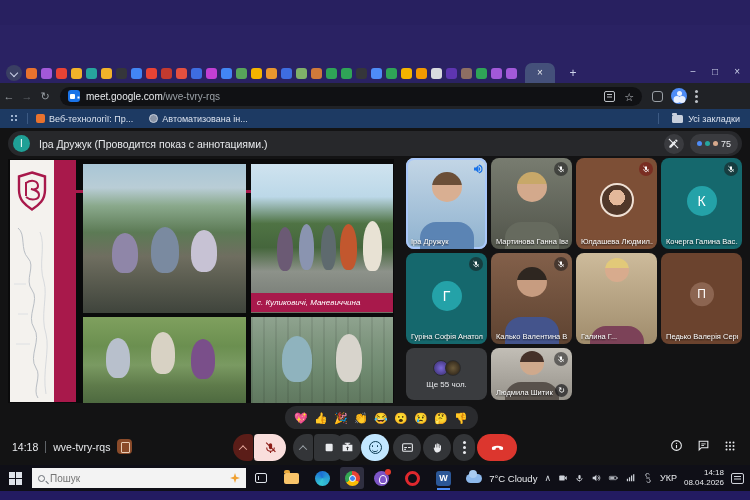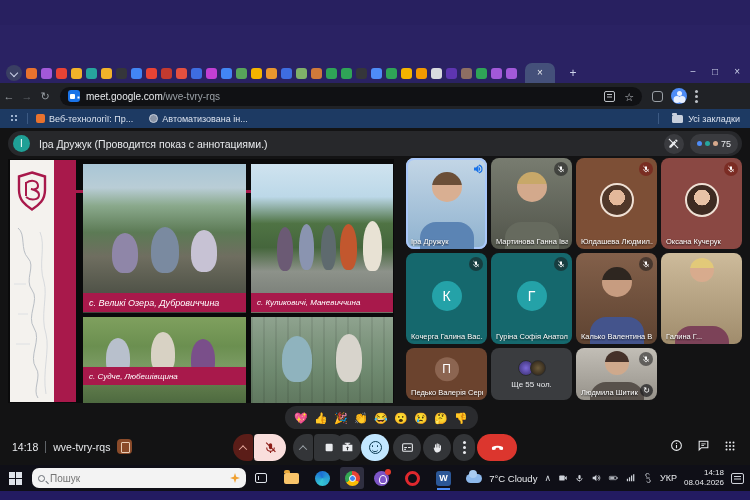--- a/index.html
+++ b/index.html
@@ -121,21 +121,21 @@
   .smiley::before{content:"";position:absolute;left:2.2px;top:3px;width:1.8px;height:1.8px;border-radius:50%;background:#0b3a52;box-shadow:5px 0 0 #0b3a52;}
   .smiley::after{content:"";position:absolute;left:2.5px;top:6px;width:6px;height:3px;border-bottom:1.4px solid #0b3a52;border-radius:0 0 6px 6px;}
   .moredots{width:3px;height:3px;border-radius:50%;background:#e8eaed;box-shadow:0 5px 0 #e8eaed,0 -5px 0 #e8eaed;}
   .endcall{position:absolute;left:477px;top:4px;width:40px;height:27px;border-radius:14px;display:flex;align-items:center;justify-content:center;}
   .fright{position:absolute;right:14px;top:9px;display:flex;gap:14px;align-items:center;}
 
   
   .taskbar{position:absolute;top:440px;left:0;right:0;height:26px;background:#0f0f17;display:flex;align-items:center;}
   .start4{width:13px;height:13px;margin:0 10px 0 9px;display:grid;grid-template-columns:6px 6px;grid-template-rows:6px 6px;gap:1px;}
   .start4 b{background:#dfe3ea;}
-  .searchbox{width:214px;height:20px;background:#f3f3f3;display:flex;align-items:center;padding:0 6px;gap:5px;border-radius:7px;}
+  .searchbox{width:214px;height:20px;background:#f3f3f3;display:flex;align-items:center;padding:0 6px;gap:5px;}
   .searchbox input{border:0;outline:0;background:transparent;font-size:10px;color:#444;width:140px;font-family:"Liberation Sans",sans-serif;}
   .mag{width:7px;height:7px;border:1.4px solid #6a6f76;border-radius:50%;position:relative;flex:0 0 auto;}
   .mag::after{content:"";position:absolute;left:6px;top:6px;width:4px;height:1.4px;background:#6a6f76;transform:rotate(45deg);}
   .sparkle{margin-left:auto;width:10px;height:10px;background:#f0a030;clip-path:polygon(50% 0,62% 38%,100% 50%,62% 62%,50% 100%,38% 62%,0 50%,38% 38%);}
   .tvico{width:12px;height:10px;border:1.4px solid #dfe3ea;border-radius:2px;margin:0 9px;position:relative;}
   .tvico::after{content:"";position:absolute;left:2px;top:2px;right:2px;bottom:2px;border-left:1.4px solid #dfe3ea;}
   .tbico{margin:0 8px;flex:0 0 auto;}
   .folder16{width:15px;height:11px;background:#f8c46a;border-radius:2px;position:relative;}
   .folder16::before{content:"";position:absolute;top:-2.5px;left:0;width:6px;height:3px;background:#e8a83a;border-radius:2px 2px 0 0;}
   .edge16{width:15px;height:15px;border-radius:50%;background:conic-gradient(from 200deg,#35c7d4,#1b6fd4 40%,#2aa3d4 70%,#35c7d4);}
@@ -281,43 +281,37 @@
           <path d="M2 60 h12 M4 120 h14 M6 90 h10" stroke="#d8dce0" stroke-width="0.8"></path>
         </svg>
       </div>
       <div class="vbar" style="background-color: rgb(168, 25, 75);"></div>
       <div class="hline" style="background-color: rgb(168, 25, 75);"></div>
 
       <div class="photo" style="left:75px;top:5px;width:163px;height:149px;background:linear-gradient(180deg,#a9c6d6 0%,#b9cdd6 16%,#8aa98c 28%,#5c7a55 46%,#6f6e60 62%,#585a4e 80%,#3f443c 100%);">
         <i class="pp" style="left:18%;top:46%;width:26px;height:40px;background:#8f86a8;"></i>
         <i class="pp" style="left:42%;top:42%;width:28px;height:46px;background:#7a8aa0;"></i>
         <i class="pp" style="left:66%;top:44%;width:26px;height:42px;background:#c7c2d4;"></i>
-        <div class="caption" style="top: 129px; height: 19px; font-size: 9px; background-color: rgb(168, 25, 75);">
-            <span>с. Великі Озера, Дубровиччина</span>
-          </div>
       </div>
 
       <div class="photo" style="left:243px;top:5px;width:142px;height:149px;background:linear-gradient(180deg,#cfe3ef 0%,#bcd8e8 22%,#4f7344 40%,#45663c 56%,#8d928a 72%,#7e837c 86%,#6f7064 100%);">
         <i class="pp" style="left:18%;top:42%;width:16px;height:44px;background:#6b5a74;"></i>
         <i class="pp" style="left:34%;top:40%;width:15px;height:46px;background:#8a94b0;"></i>
         <i class="pp" style="left:49%;top:41%;width:15px;height:45px;background:#5e6a6e;"></i>
         <i class="pp" style="left:63%;top:40%;width:17px;height:46px;background:#c2572e;"></i>
         <i class="pp" style="left:79%;top:38%;width:19px;height:50px;background:#e8e2d4;"></i>
         <div class="caption" style="top: 129px; height: 19px; background-color: rgb(168, 25, 75);">
             <span>с. Куликовичі, Маневиччина</span>
           </div>
       </div>
 
       <div class="photo" style="left:75px;top:158px;width:163px;height:86px;background:linear-gradient(180deg,#7fa05e 0%,#6b8f50 34%,#7a9a62 56%,#5e7a4a 80%,#4e6a40 100%);">
         <i class="pp" style="left:14%;top:24%;width:24px;height:40px;background:#b8c0cc;"></i>
         <i class="pp" style="left:42%;top:18%;width:24px;height:42px;background:#d8d2c4;"></i>
         <i class="pp" style="left:66%;top:26%;width:24px;height:40px;background:#7a4f8a;"></i>
-        <div class="caption" style="top: 50px; height: 18px; background-color: rgb(168, 25, 75);">
-            <span>с. Судче, Любешівщина</span>
-          </div>
       </div>
 
       <div class="photo" style="left:243px;top:158px;width:142px;height:86px;background:repeating-linear-gradient(90deg,rgba(0,0,0,.08) 0 2px,transparent 2px 12px),linear-gradient(180deg,#8fa38f 0%,#7e957e 30%,#6f8a70 62%,#60785f 100%);">
         <i class="pp" style="left:22%;top:22%;width:30px;height:46px;background:#8fb3be;"></i>
         <i class="pp" style="left:60%;top:20%;width:26px;height:48px;background:#d8d4cc;"></i>
       </div>
     </div>
 
     <div class="tiles">
 
@@ -351,30 +345,20 @@
         <span class="mb red">
             <svg width="8" height="8" viewBox="0 0 24 24">
               <path fill="#fff" d="M12 15a3 3 0 0 0 3-3V7a3 3 0 1 0-6 0v5a3 3 0 0 0 3 3zm6-3a6 6 0 0 1-12 0H4a8 8 0 0 0 7 7.9V22h2v-2.1A8 8 0 0 0 20 12h-2z"></path>
               <path stroke="#fff" stroke-width="2.2" d="M4 3l17 17"></path>
             </svg>
           </span>
         <span class="nm">Юлдашева Людмил...</span>
       </div>
 
 
-      <div class="tile" style="background-color: rgb(138, 72, 67);">
-        <span class="pavatar" style="background:radial-gradient(circle at 50% 42%,#e8c2a6 0 34%,#3e2b22 35% 100%);"></span>
-        <span class="mb red">
-            <svg width="8" height="8" viewBox="0 0 24 24">
-              <path fill="#fff" d="M12 15a3 3 0 0 0 3-3V7a3 3 0 1 0-6 0v5a3 3 0 0 0 3 3zm6-3a6 6 0 0 1-12 0H4a8 8 0 0 0 7 7.9V22h2v-2.1A8 8 0 0 0 20 12h-2z"></path>
-              <path stroke="#fff" stroke-width="2.2" d="M4 3l17 17"></path>
-            </svg>
-          </span>
-        <span class="nm">Оксана Кучерук</span>
-      </div>
 
       <div class="tile" style="background-color: rgb(21, 104, 109);">
         <span class="lcircle" style="background-color: rgb(36, 162, 168);">К</span>
         <span class="mb">
             <svg width="8" height="8" viewBox="0 0 24 24">
               <path fill="#fff" d="M12 15a3 3 0 0 0 3-3V7a3 3 0 1 0-6 0v5a3 3 0 0 0 3 3zm6-3a6 6 0 0 1-12 0H4a8 8 0 0 0 7 7.9V22h2v-2.1A8 8 0 0 0 20 12h-2z"></path>
               <path stroke="#fff" stroke-width="2.2" d="M4 3l17 17"></path>
             </svg>
           </span>
         <span class="nm">Кочерга Галина Вас...</span>

